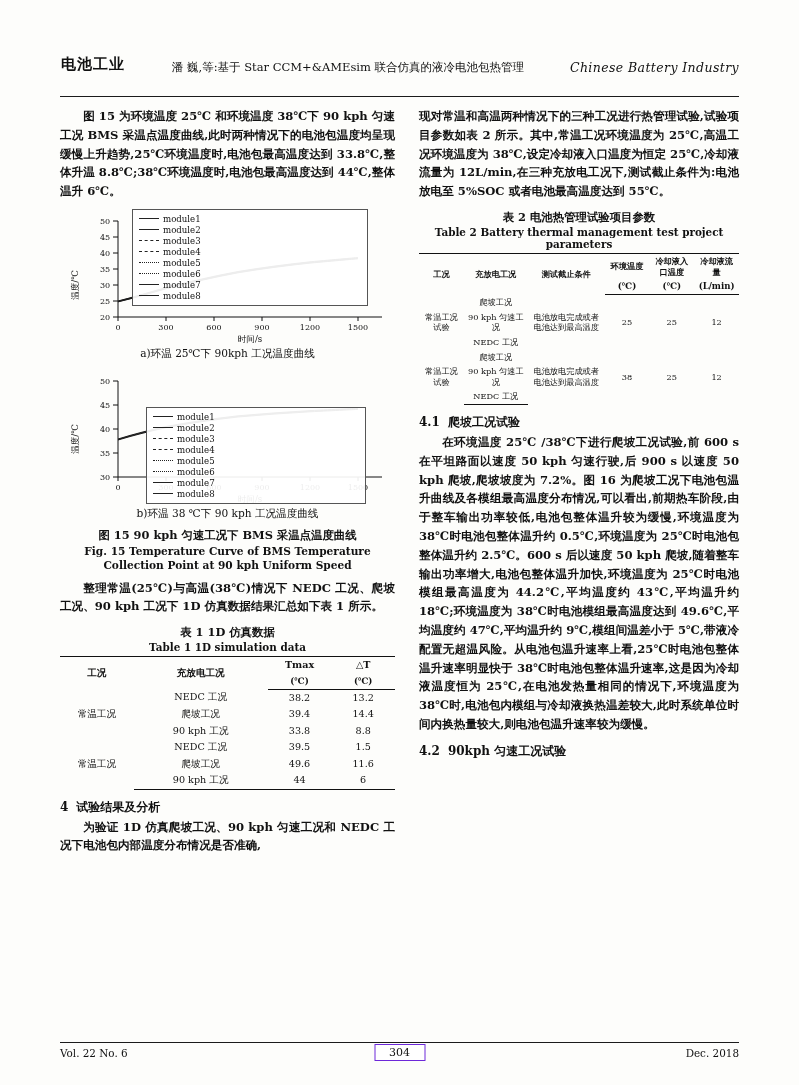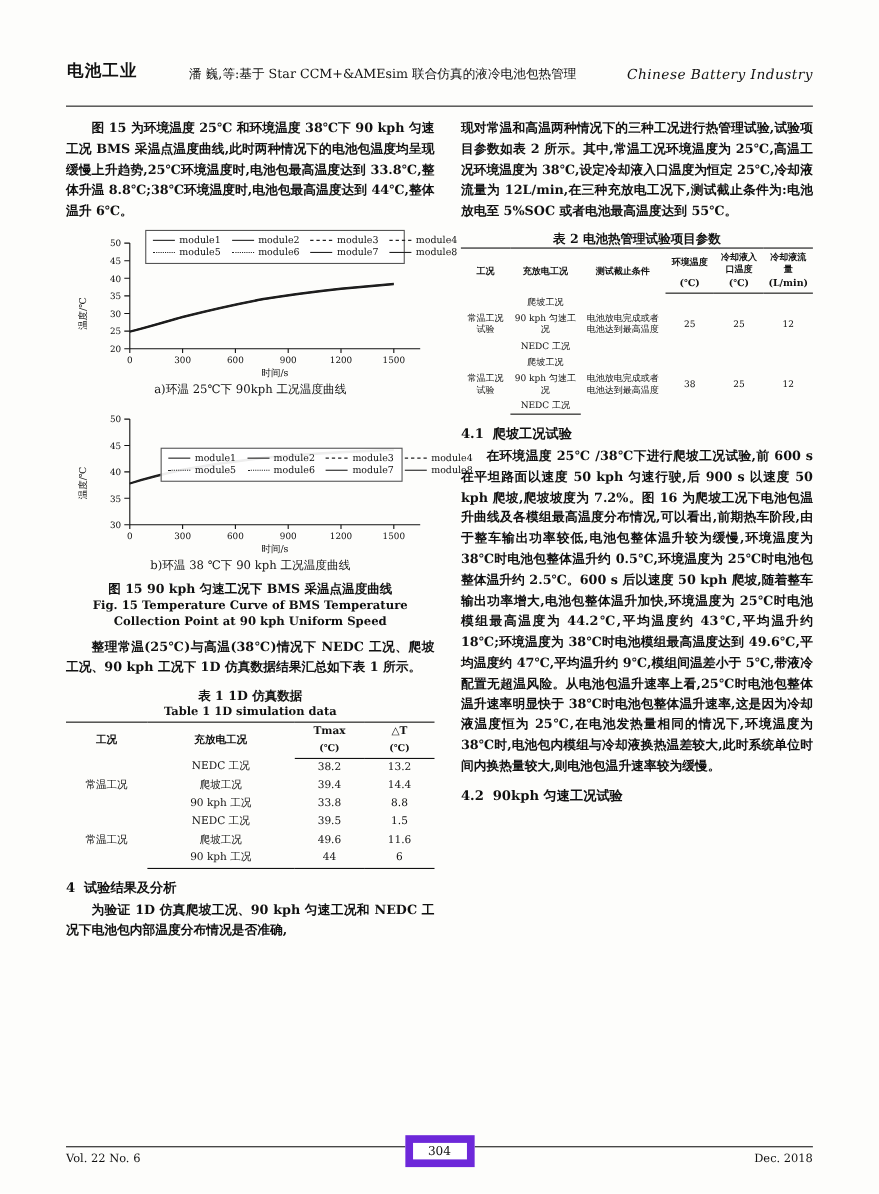--- a/index.html
+++ b/index.html
@@ -61,21 +61,21 @@
     position:relative;
     width:335px;height:135px;
     margin:2px 0 0 0;
   }
   .chart-svg{display:block;}
   .legend-box{
     position:absolute;
     border:1px solid #555;
     background:rgba(255,255,255,.92);
     display:grid;
-    grid-template-columns:1fr 1fr 1fr 1fr;
+    grid-template-columns:1fr;
     gap:1px 10px;
     padding:4px 6px;
     font-size:8.6px;
     font-family:"DejaVu Serif","Liberation Serif",serif;
   }
   .legend-item{display:flex;align-items:center;gap:4px;white-space:nowrap;}
   .legend-line{display:inline-block;width:20px;height:0;border-top:1.3px solid #222;}
   .legend-line.dash{border-top-style:dashed;}
   .legend-line.dot{border-top-style:dotted;}
   .fig-cap{
@@ -125,21 +125,21 @@
     border-top:1.4px solid #1b1b1b;
     padding-top:4px;
     display:flex;align-items:center;justify-content:space-between;
     font-size:10.4px;
     font-family:"DejaVu Serif","Liberation Serif",serif;
     margin-top:44px;
   }
   .page-num{
     position:absolute;left:50%;transform:translateX(-50%);
     bottom:-2px;
-    border:7px solid #6d28d9;
+    border:1px solid #6d28d9;
     padding:1px 14px;
     font-size:11px;background:#fff;
   }
 </style>
 </head>
 <body>
 
 <div class="page">
 
   <div class="pg-header">
@@ -379,20 +379,21 @@
         <span class="num">4</span><span>试验结果及分析</span>
       </div>
       <p class="body indent">为验证 1D 仿真爬坡工况、90 kph 匀速工况和 NEDC 工况下电池包内部温度分布情况是否准确,</p>
     </div>
 
     <div class="col">
 
       <p class="body">现对常温和高温两种情况下的三种工况进行热管理试验,试验项目参数如表 2 所示。其中,常温工况环境温度为 25℃,高温工况环境温度为 38℃,设定冷却液入口温度为恒定 25℃,冷却液流量为 12L/min,在三种充放电工况下,测试截止条件为:电池放电至 5%SOC 或者电池最高温度达到 55℃。</p>
 
       <div class="tbl-title-cn">表 2    电池热管理试验项目参数</div>
+      <div class="tbl-title-en">Table 2    Battery thermal management test project parameters</div>
 
       <table class="data" style="font-size:8.2px;">
         <thead>
           <tr>
             <th rowspan="2" style="width:14%">工况</th>
             <th rowspan="2" style="width:20%">充放电工况</th>
             <th rowspan="2" style="width:24%">测试截止条件</th>
             <th style="width:14%;border-bottom:none;">环境温度</th>
             <th style="width:14%;border-bottom:none;">冷却液入口温度</th>
             <th style="width:14%;border-bottom:none;">冷却液流量</th>

